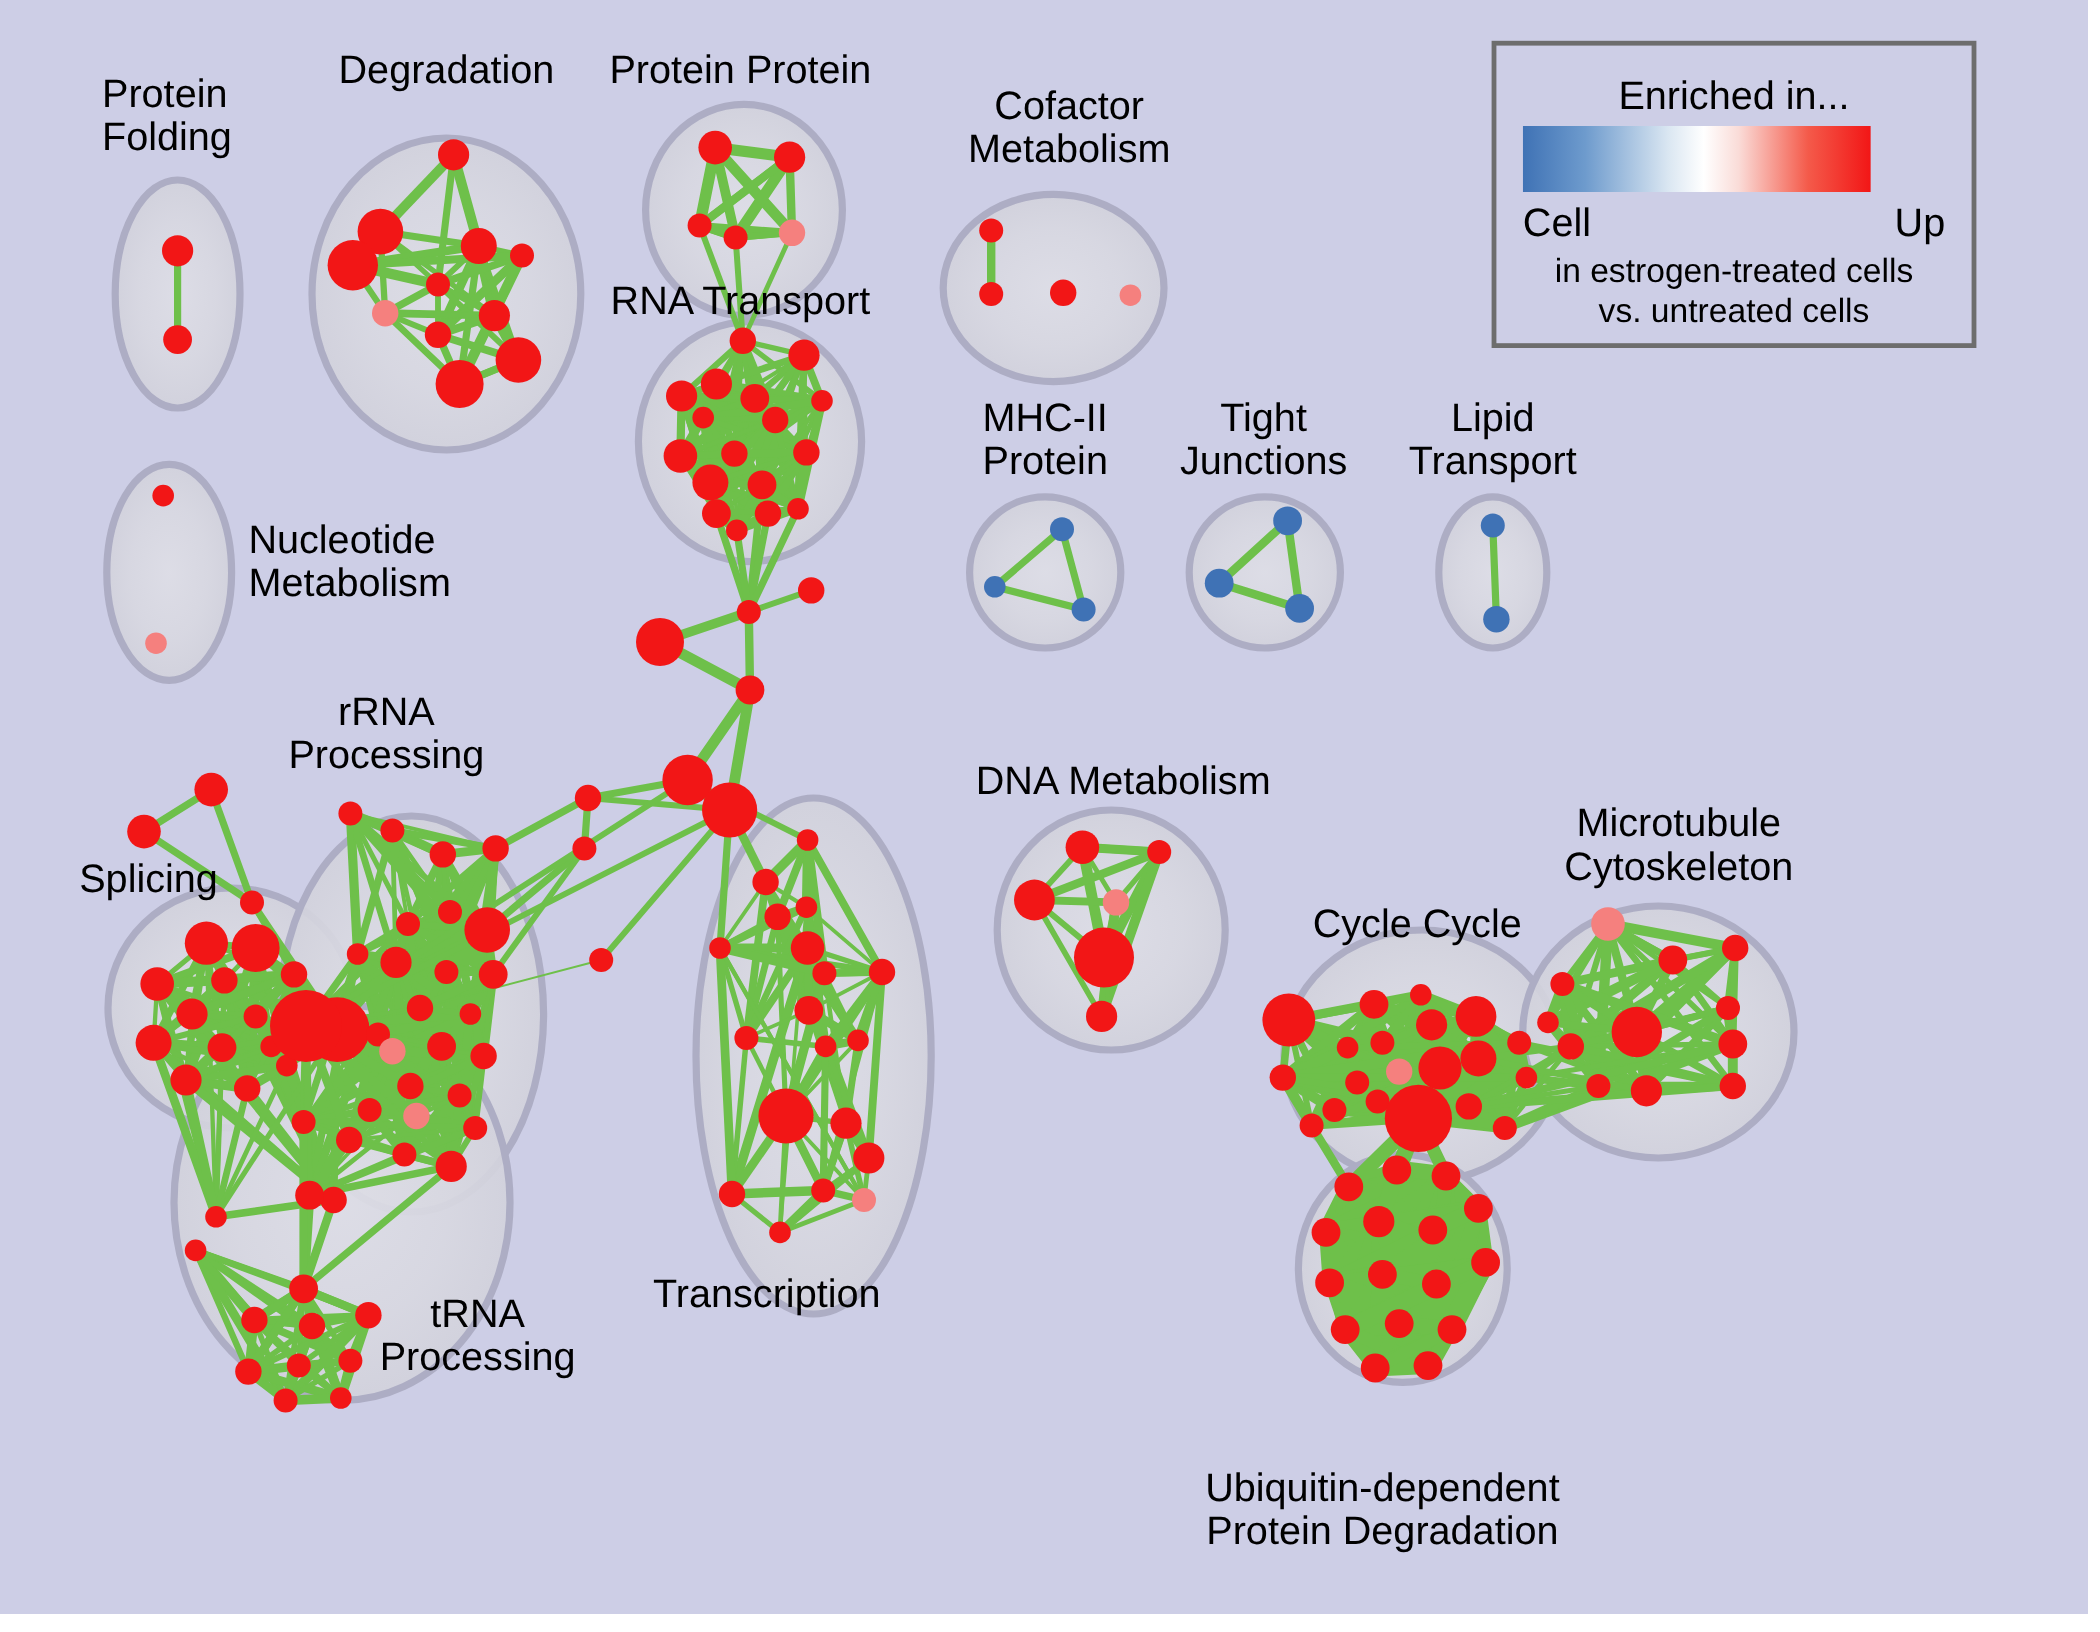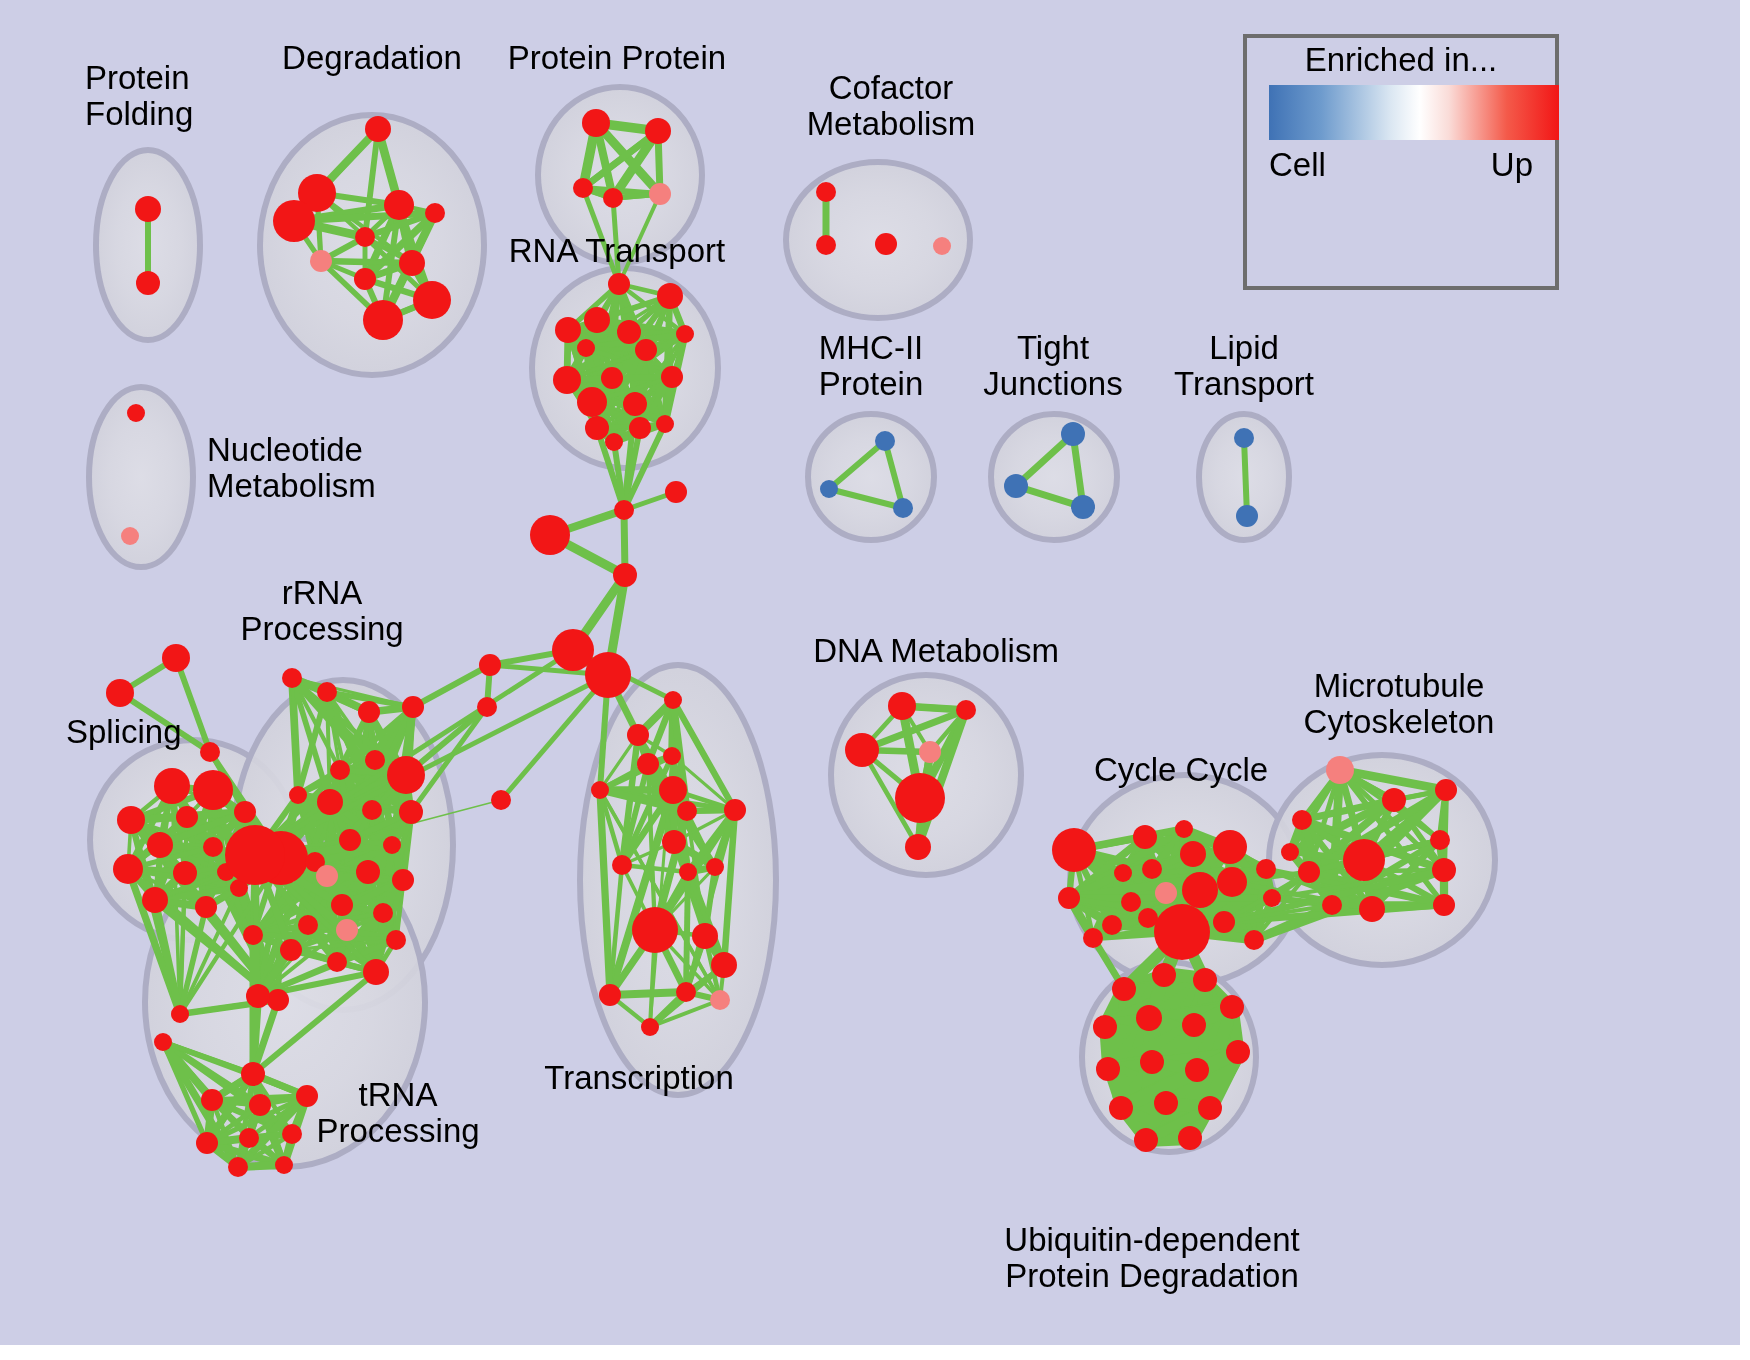--- a/index.html
+++ b/index.html
@@ -1399,28 +1399,32 @@
         <circle cx="1197" cy="1070" r="12" fill="#f21616"></circle>
         <circle cx="1238" cy="1052" r="12" fill="#f21616"></circle>
         <circle cx="1121" cy="1108" r="12" fill="#f21616"></circle>
         <circle cx="1166" cy="1103" r="12" fill="#f21616"></circle>
         <circle cx="1210" cy="1108" r="12" fill="#f21616"></circle>
         <circle cx="1146" cy="1140" r="12" fill="#f21616"></circle>
         <circle cx="1190" cy="1138" r="12" fill="#f21616"></circle>
       </g>
   </svg>
 
-  <div id="legend" style="left: 1243px; top: 34px; width: 316px; height: 256px; padding: 3px 22px;">
+  <div id="legend" style="left: 1243px; top: 34px; width: 404px; height: 256px; padding: 23px 22px;">
     <div class="ttl">Enriched in...</div>
     <svg class="bar" viewBox="0 0 100 20" preserveAspectRatio="none" style="width: 290px;">
       <rect x="0" y="0" width="100" height="20" fill="url(#legendgrad)"></rect>
     </svg>
     <div class="ends">
       <span>Cell</span>
       <span>Up</span>
+    </div>
+    <div class="sub">
+      <div>in estrogen-treated cells</div>
+      <div>vs. untreated cells</div>
     </div>
   </div>
 
   <div id="labels">
       <div class="lbl l" style="left: 85px; top: 60px;">Protein
 Folding</div>
       <div class="lbl c" style="left: 372px; top: 40px;">Degradation</div>
       <div class="lbl c" style="left: 617px; top: 40px;">Protein Protein</div>
       <div class="lbl c" style="left: 891px; top: 70px;">Cofactor
 Metabolism</div>

